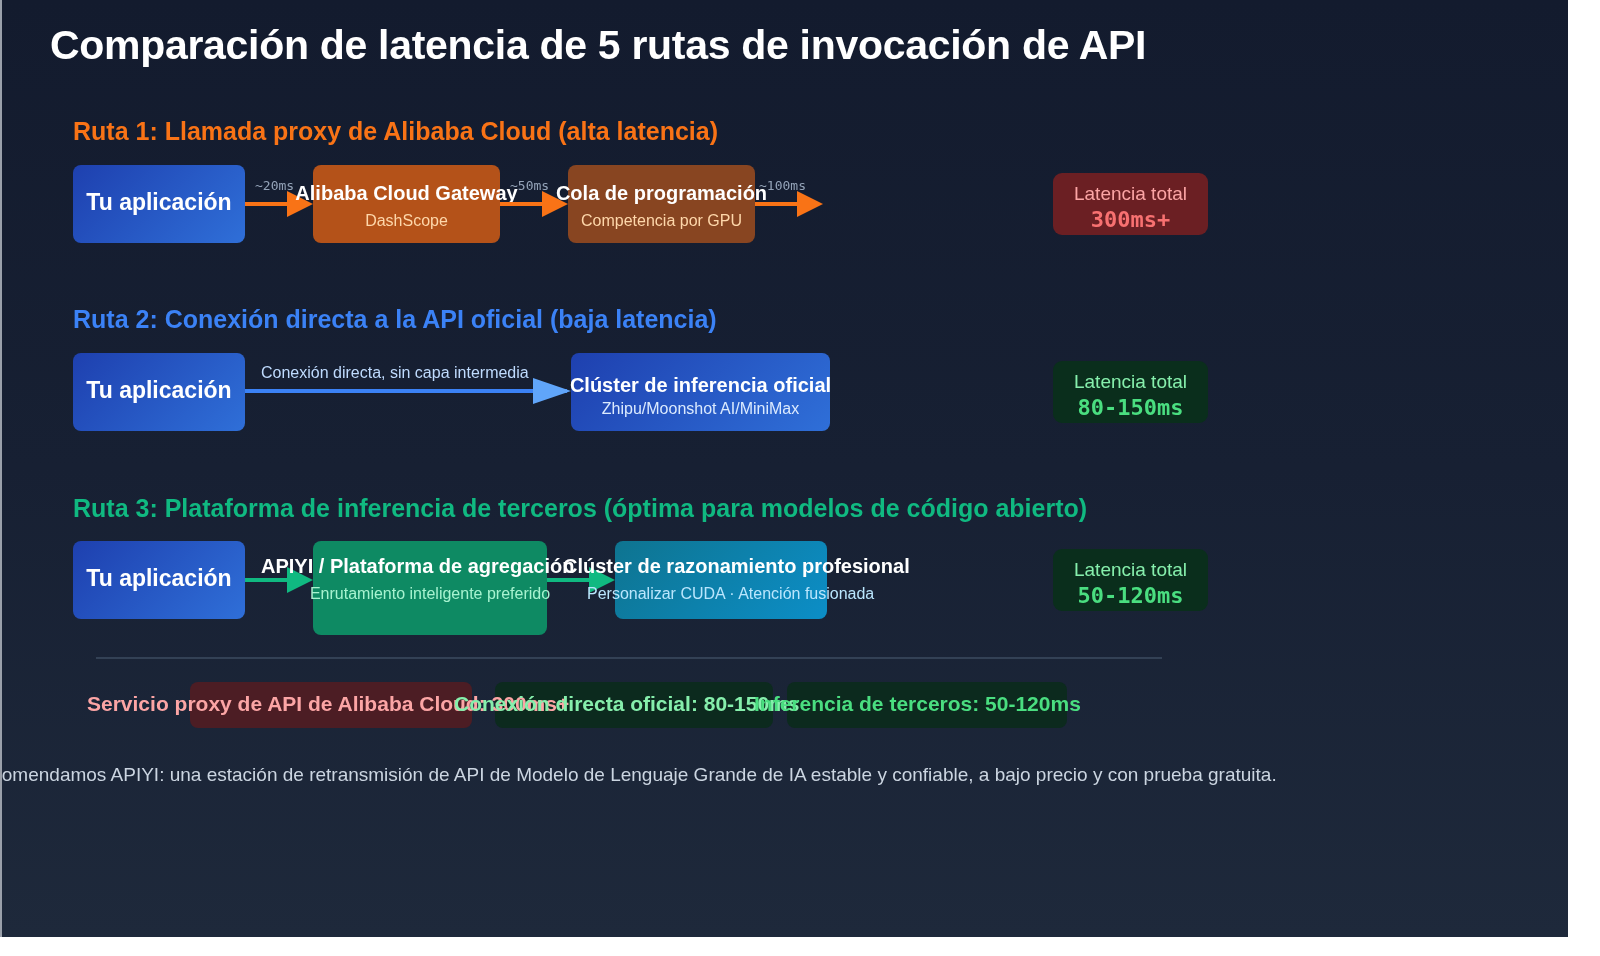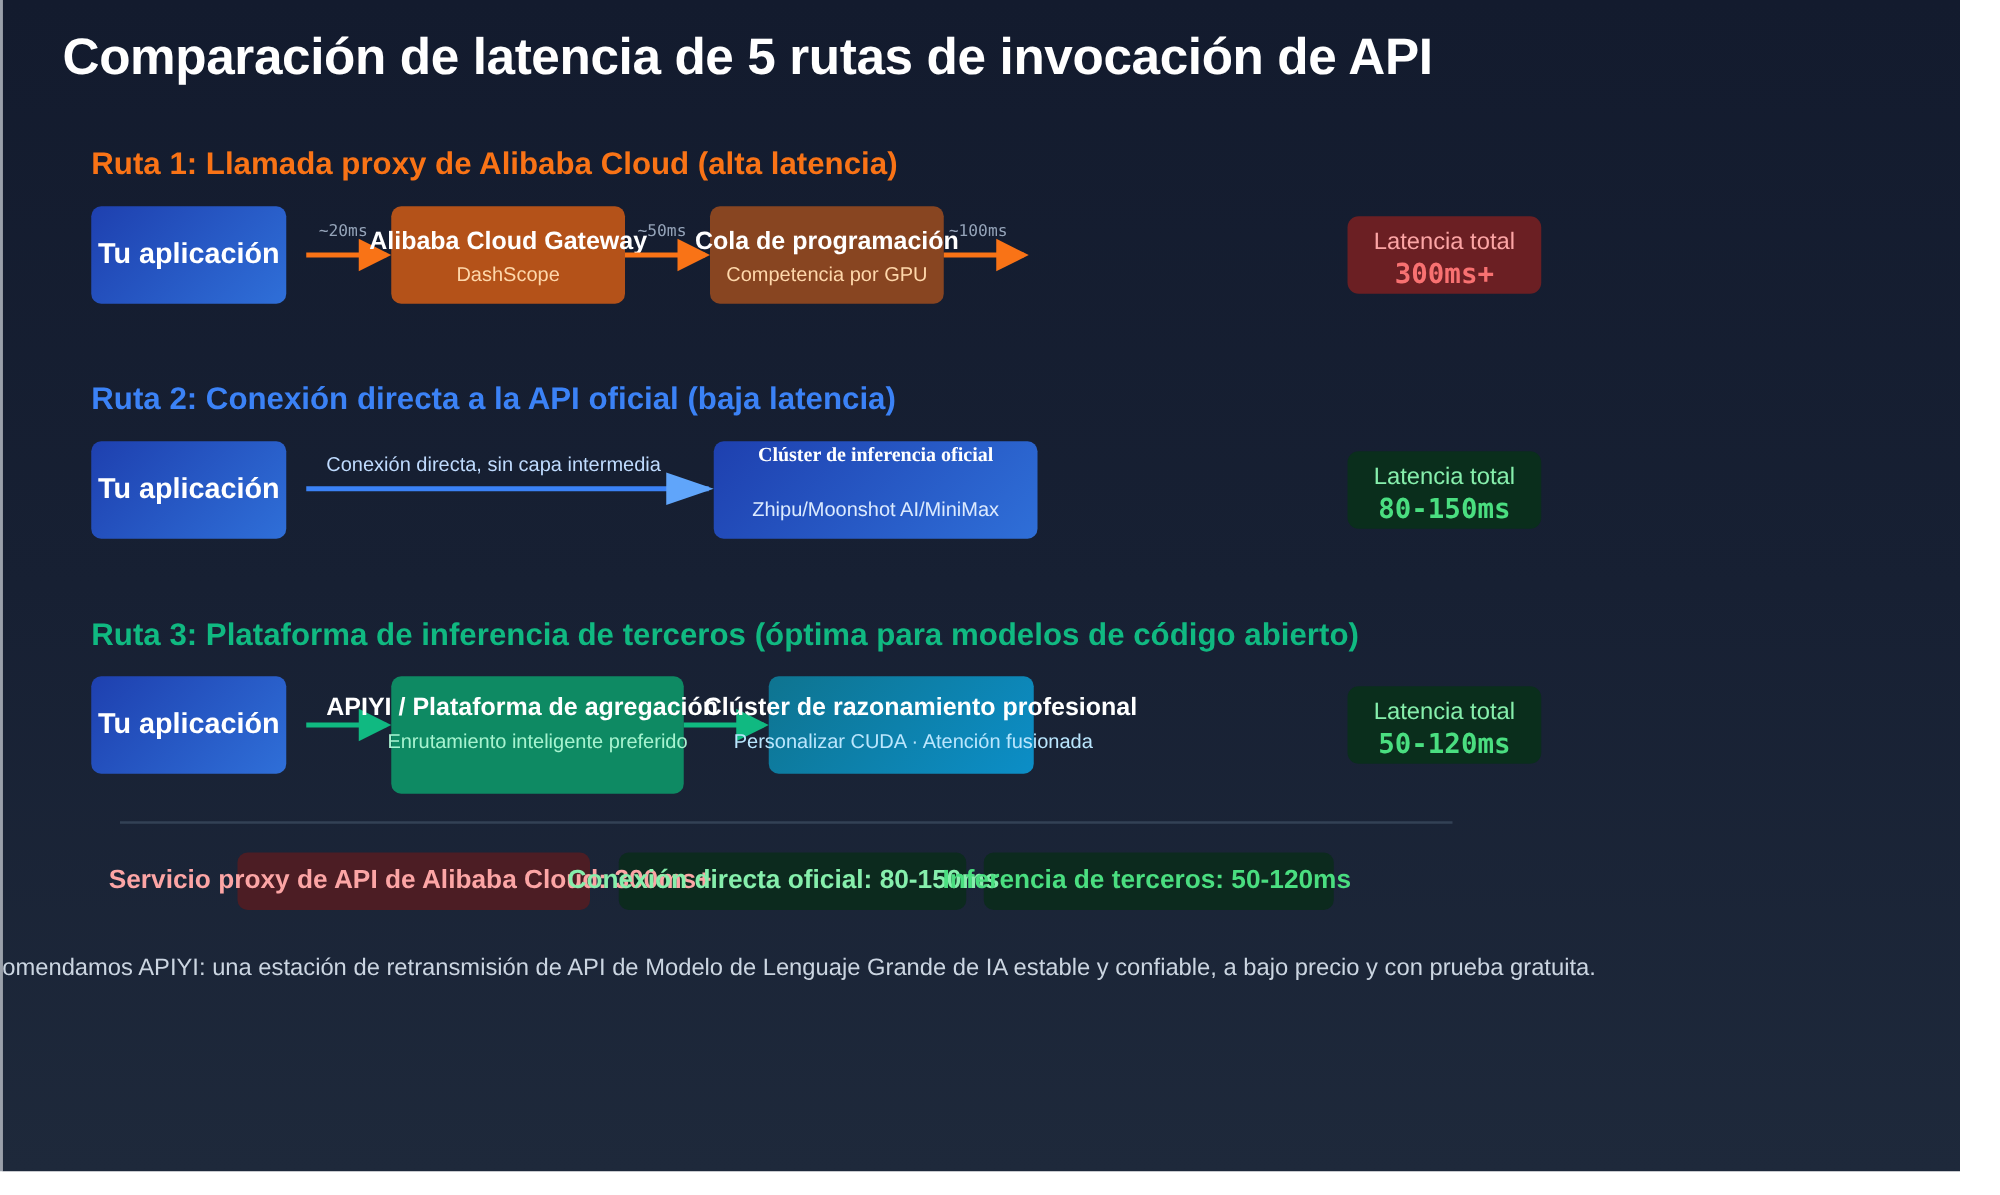--- a/index.html
+++ b/index.html
@@ -31,40 +31,40 @@
   }
   .box .main {
     position: absolute; left: 50%; transform: translateX(-50%);
     white-space: nowrap; font-weight: bold; color: #ffffff;
   }
   .box .sub {
     position: absolute; left: 50%; transform: translateX(-50%);
     white-space: nowrap; font-size: 16px;
   }
   .app-box {
-    width: 156px; height: 78px;
+    width: 172px; height: 78px;
     background: linear-gradient(135deg, #1e40af 0%, #2f6fd8 100%);
     padding-left: 44px;
   }
   .app-box .main { top: 24px; font-size: 23px; }
   .arrow {
     position: absolute; height: 4px;
   }
   .arrow .head {
     position: absolute; right: -4px; top: -11px;
     width: 0; height: 0;
     border-top: 13px solid transparent; border-bottom: 13px solid transparent;
   }
   .ms-label {
     position: absolute; font-family: "DejaVu Sans Mono", "Liberation Mono", monospace;
     font-size: 13px; color: #94a3b8; white-space: nowrap;
   }
   .latency {
     position: absolute; left: 1051px; width: 155px; height: 62px;
-    border-radius: 9px; text-align: center; margin-left: 25px;
+    border-radius: 9px; text-align: center;
   }
   .latency .lbl { position: absolute; left: 0; right: 0; top: 10px; font-size: 19px; }
   .latency .val {
     position: absolute; left: 0; right: 0; top: 34px;
     font-family: "DejaVu Sans Mono", "Liberation Mono", monospace;
     font-size: 22px; font-weight: bold;
   }
   .divider {
     position: absolute; left: 94px; top: 657px; width: 1066px; height: 2px;
     background: #334155;
@@ -129,21 +129,21 @@
   <div class="box app-box" style="left:71px;top:353px;">
     <span class="main">Tu aplicación</span>
   </div>
 
   <div class="arrow" style="left:243px;top:389px;width:322px;background:#3b82f6;">
     <span class="head" style="border-left:38px solid #60a5fa;"></span>
   </div>
   <div style="position:absolute;left:259px;top:364px;font-size:16px;color:#bfdbfe;white-space:nowrap;">Conexión directa, sin capa intermedia</div>
 
   <div class="box" style="left:569px;top:353px;width:259px;height:78px;background:linear-gradient(135deg,#1e40af 0%,#2f6fd8 100%);">
-    <span class="main" style="top:3px;font-size:16px;font-family:Liberation Serif, serif;">Clúster de inferencia oficial</span>
+    <span class="main" style="top:21px;font-size:20px;">Clúster de inferencia oficial</span>
     <span class="sub" style="top:47px;color:#dbeafe;">Zhipu/Moonshot AI/MiniMax</span>
   </div>
 
   <div class="latency" style="top:361px;background:#0a2e1c;">
     <span class="lbl" style="color:#86efac;">Latencia total</span>
     <span class="val" style="color:#4ade80;">80-150ms</span>
   </div>
 
   <div class="route-title" style="top:494px;color:#10b981;">Ruta 3: Plataforma de inferencia de terceros (óptima para modelos de código abierto)</div>
 

